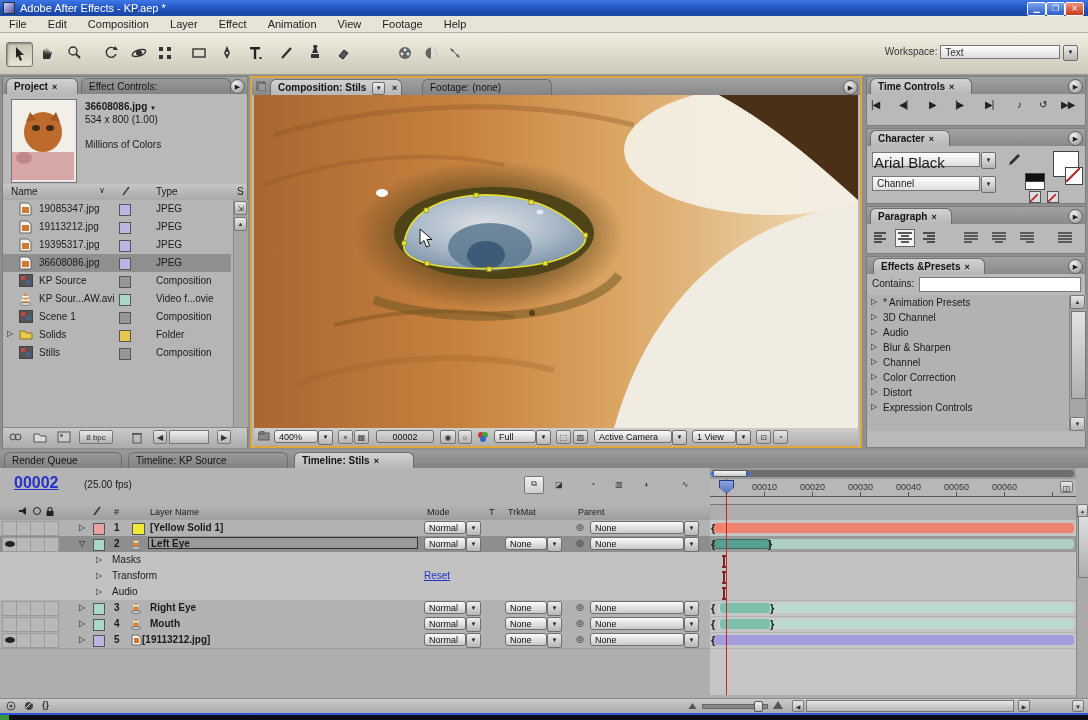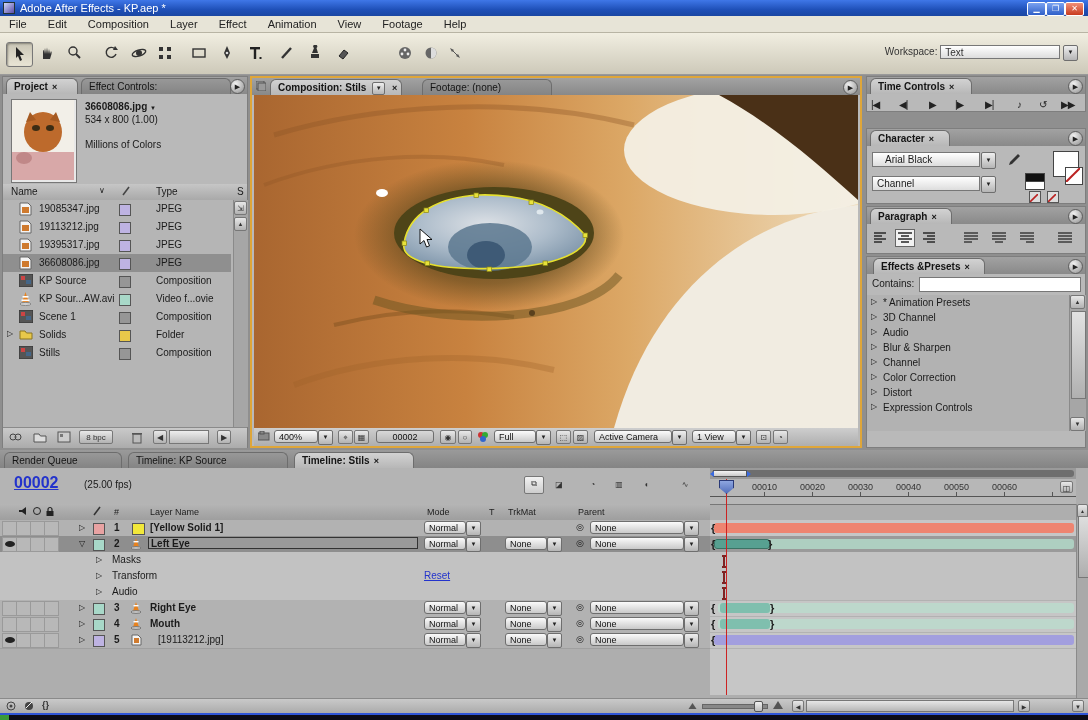--- a/index.html
+++ b/index.html
@@ -396,21 +396,21 @@
       <span class="abs sqbtn" style="left:319px;top:2px;width:15px">▨</span>
       <span class="abs pill" style="left:340px;top:2px;width:78px">Active Camera</span>
       <span class="abs ddbtn" style="left:418px;top:2px">▼</span>
       <span class="abs pill" style="left:438px;top:2px;width:44px">1 View</span>
       <span class="abs ddbtn" style="left:482px;top:2px">▼</span>
       <span class="abs sqbtn" style="left:502px;top:2px;width:15px">⊡</span>
       <span class="abs sqbtn" style="left:519px;top:2px;width:15px">◔</span>
     </div>
   </div>
 
-  <div class="abs panel" style="left:866px;top:76px;width:220px;height:36px">
+  <div class="abs panel" style="left:866px;top:76px;width:220px;height:50px">
     <div class="tabwell">
       <div class="tab active" style="left:3px;width:102px">
         <span>Time Controls</span><span class="closex">×</span>
       </div>
       <div class="menucirc" style="right:2px;top:2px">▶</div>
     </div>
     <div class="abs" style="left:4px;top:22px;width:212px;font-size:10px;color:#222;letter-spacing:-1px">
       <span class="abs" style="left:0">|◀</span>
       <span class="abs" style="left:28px">◀|</span>
       <span class="abs" style="left:58px">▶</span>
@@ -422,21 +422,21 @@
     </div>
   </div>
 
   <div class="abs panel" style="left:866px;top:128px;width:220px;height:76px">
     <div class="tabwell">
       <div class="tab active" style="left:3px;width:80px">
         <span>Character</span><span class="closex">×</span>
       </div>
       <div class="menucirc" style="right:2px;top:2px">▶</div>
     </div>
-    <div class="abs" style="left:5px;top:23px;width:108px;height:15px;border:1px solid #777;background:linear-gradient(#fff,#ddd);font-size:10px;padding:1px 12px 0;box-sizing:border-box">Arial Black</div>
+    <div class="abs" style="left:5px;top:23px;width:108px;height:15px;border:1px solid #777;background:linear-gradient(#fff,#ddd);font-size:15px;padding:1px 1px 0;box-sizing:border-box">Arial Black</div>
     <span class="abs ddbtn" style="left:114px;top:23px;height:15px;line-height:14px">▼</span>
     <div class="abs" style="left:5px;top:47px;width:108px;height:15px;border:1px solid #777;background:linear-gradient(#fff,#ddd);font-size:10px;padding:1px 4px 0;box-sizing:border-box">Channel</div>
     <span class="abs ddbtn" style="left:114px;top:47px;height:15px;line-height:14px">▼</span>
     <span class="abs" style="left:140px;top:24px"><svg width="14" height="14">
           <path d="M11 1 L13 3 L7 9 L5 11 L2 12 L3 9 L5 7 Z" fill="#333"></path>
         </svg></span>
     <div class="abs" style="left:186px;top:22px;width:24px;height:24px;background:#fff;border:1px solid #444"></div>
     <div class="abs" style="left:198px;top:38px;width:16px;height:16px;background:#fff;border:1px solid #444"><svg width="14" height="14">
           <line x1="0" y1="14" x2="14" y2="0" stroke="#b22" stroke-width="2"></line>
         </svg></div>
@@ -721,21 +721,21 @@
       <div class="avcell" style="left:16px"></div>
         <div class="avcell" style="left:30px"></div>
         <div class="avcell" style="left:44px"></div>
       <span class="abs" style="left:79px;top:3px;font-size:8px">▷</span>
       <span class="lblsw" style="background:#beb3e2"></span>
       <span class="abs" style="left:114px;top:2px;font-weight:bold">5</span>
       <span class="abs" style="left:131px;top:2px"><svg width="11" height="12">
             <path d="M1 1 h6 l3 3 v7 h-9 z" fill="#f4f4f4" stroke="#666"></path>
             <rect x="3" y="4" width="5" height="5" fill="#cf7a2e"></rect>
           </svg></span>
-      <span class="abs" style="left:158px;top:2px;font-weight:normal">[19113212.jpg]</span>
+      <span class="abs" style="left:142px;top:2px;font-weight:bold">[19113212.jpg]</span>
       <span class="abs pill" style="left:424px;top:1px;width:42px">Normal</span>
       <span class="abs ddbtn" style="left:466px;top:1px">▼</span>
       <span class="abs pill" style="left:505px;top:1px;width:42px">None</span>
       <span class="abs ddbtn" style="left:547px;top:1px">▼</span>
       <span class="abs" style="left:576px;top:2px;font-size:9px">◎</span>
       <span class="abs pill" style="left:590px;top:1px;width:94px">None</span>
       <span class="abs ddbtn" style="left:684px;top:1px">▼</span>
     </div>
 
     <div class="abs" style="left:710px;top:70px;width:366px;height:175px;background:#c6c6c6"></div>

